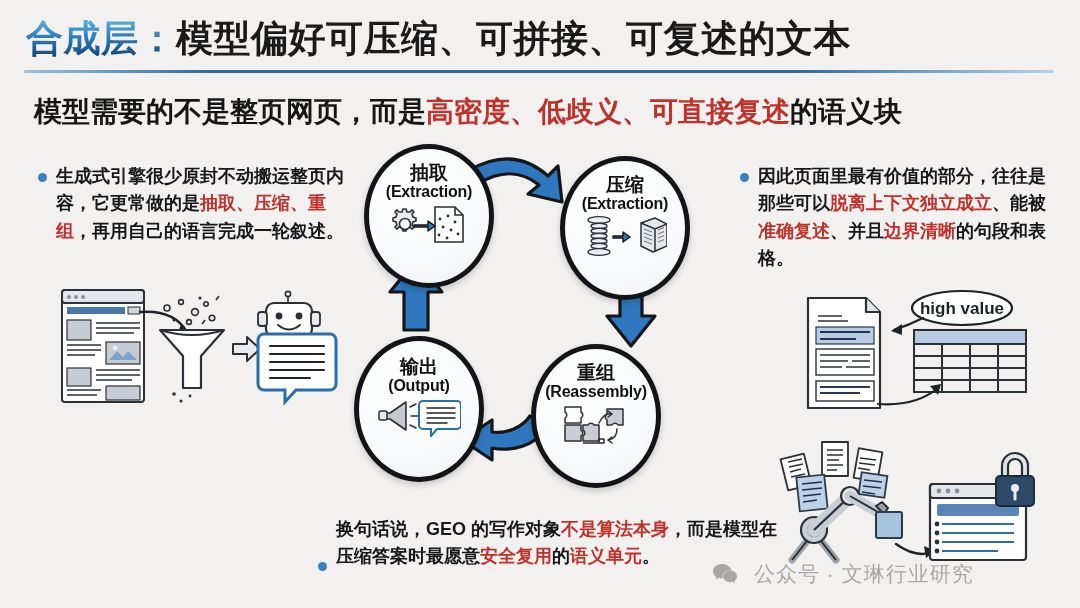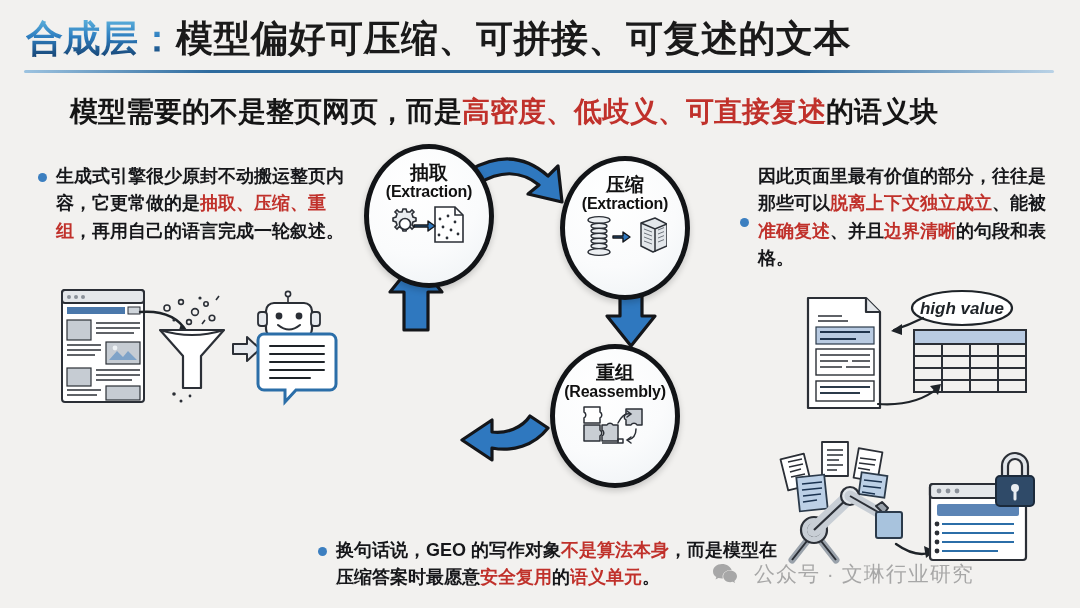--- a/index.html
+++ b/index.html
@@ -24,58 +24,58 @@
     -webkit-background-clip:text;background-clip:text;
     color:transparent;font-weight:700;
   }
   .rule{
     position:absolute;left:24px;top:70px;width:1030px;height:3px;
     background:linear-gradient(90deg,#9dc3e0 0%,#2e6b9e 18%,#2e6b9e 75%,#b9d2e6 100%);
     border-radius:2px;
   }
   .subtitle{
     position:absolute;left:34px;top:93px;
-    font-size:28px;font-weight:700;color:#151515;white-space:nowrap;margin-left:36px;
+    font-size:28px;font-weight:700;color:#151515;white-space:nowrap;
   }
   .subtitle .red{color:#c0312b;}
 
   
   .bullet{position:absolute;display:flex;align-items:flex-start;}
   .dot{
     width:9px;height:9px;border-radius:50%;
     background:#3c7fc0;flex:0 0 9px;margin-top:10px;margin-right:9px;
   }
   .btext{font-size:18px;line-height:1.52;font-weight:700;color:#16171a;}
   .btext .red{color:#c0312b;}
 
   #bullet-left{left:38px;top:163px;width:320px;}
-  #bullet-right{left:740px;top:163px;width:320px;align-items:center;}
-  #bullet-bottom{left:318px;top:537px;width:470px;}
+  #bullet-right{left:740px;top:163px;width:320px;}
+  #bullet-bottom{left:318px;top:516px;width:470px;align-items:flex-end;}
 
   
   .cycle{position:absolute;left:352px;top:140px;width:376px;height:348px;}
   .node{
     position:absolute;border-radius:50%;
     background:radial-gradient(circle at 38% 30%,#ffffff 0%,#fafbfc 55%,#edf1f4 100%);
     border:5px solid #121417;
     box-shadow:0 3px 6px rgba(0,0,0,.18);
     display:flex;flex-direction:column;align-items:center;
   }
   .n-cn{font-size:19px;font-weight:700;color:#111;line-height:1.05;}
   .n-en{font-size:16px;font-weight:700;color:#111;line-height:1.15;letter-spacing:-.2px;}
   #node-extraction{left:12px;top:4px;width:120px;height:120px;padding-top:14px;}
   #node-compression{left:208px;top:16px;width:120px;height:120px;padding-top:14px;}
-  #node-reassembly{left:198px;top:204px;width:120px;height:120px;padding-top:14px;}
+  #node-reassembly{left:179px;top:204px;width:120px;height:120px;padding-top:14px;}
   #node-output{left:2px;top:196px;width:120px;height:120px;padding-top:16px;}
   .n-icon{margin-top:2px;}
 
   
   .illus{position:absolute;}
   #illus-funnel{left:40px;top:282px;}
-  #illus-doc-table{left:790px;top:282px;font-style:italic;}
+  #illus-doc-table{left:790px;top:282px;}
   #illus-robotarm{left:752px;top:438px;}
 
   
   .watermark{
     position:absolute;left:712px;top:560px;
     display:flex;align-items:center;gap:16px;
     color:#9b9b9b;font-size:21px;font-weight:400;letter-spacing:1px;
     opacity:.85;
   }
   .wm-txt{white-space:nowrap;}
@@ -189,20 +189,35 @@
         </g>
         <g fill="none" stroke="#2b2f36" stroke-width="1.5" stroke-linecap="round">
           <path d="M40,20 C44,12 48,10 52,11"></path>
           <path d="M49,8 l4,3 -4,3"></path>
           <path d="M58,26 C58,33 54,36 50,37"></path>
           <path d="M53,34 l-4,3 4,3"></path>
         </g>
       </svg>
     </div>
 
+    <div class="node" id="node-output">
+      <div class="n-cn">输出</div>
+      <div class="n-en">(Output)</div>
+      <svg class="n-icon" width="84" height="40" viewBox="0 0 84 40">
+        <path d="M4,16 l9,0 16,-11 0,28 -16,-11 -9,0 Z" fill="#c3cad2" stroke="#2b2f36" stroke-width="1.6" stroke-linejoin="round"></path>
+        <rect x="2" y="14" width="8" height="9" rx="2" fill="#e7eaee" stroke="#2b2f36" stroke-width="1.5"></rect>
+        <g stroke="#2b2f36" stroke-width="1.5" stroke-linecap="round">
+          <path d="M33,10 l6,-3 M34,19 l7,0 M33,28 l6,3"></path>
+        </g>
+        <path d="M46,4 l34,0 a4,4 0 0 1 4,4 l0,20 a4,4 0 0 1 -4,4 l-20,0 -6,7 0,-7 -8,0 a4,4 0 0 1 -4,-4 l0,-20 a4,4 0 0 1 4,-4 Z" fill="#fff" stroke="#2b6ea8" stroke-width="2"></path>
+        <g stroke="#1e2328" stroke-width="1.5" stroke-linecap="round">
+          <path d="M50,11 l28,0 M50,16 l28,0 M50,21 l28,0 M50,26 l20,0"></path>
+        </g>
+      </svg>
+    </div>
   </div>
 
   <div class="illus" id="illus-funnel">
     <svg width="300" height="126" viewBox="0 0 300 126">
 
       <rect x="22" y="8" width="82" height="112" rx="3" fill="#fff" stroke="#2b2f36" stroke-width="2"></rect>
       <rect x="22" y="8" width="82" height="13" rx="3" fill="#e4e7ea" stroke="#2b2f36" stroke-width="2"></rect>
       <g fill="#8a9099">
           <circle cx="29" cy="15" r="2"></circle>
           <circle cx="36" cy="15" r="2"></circle>

